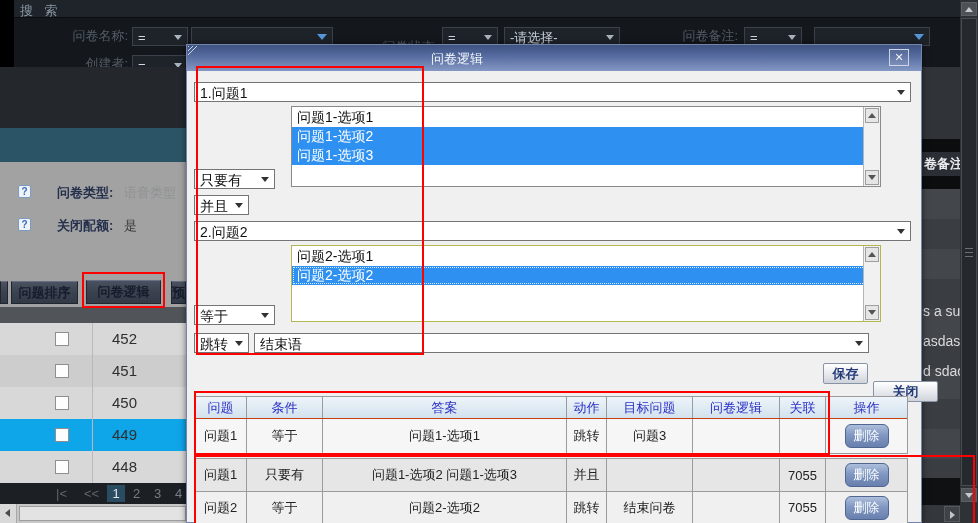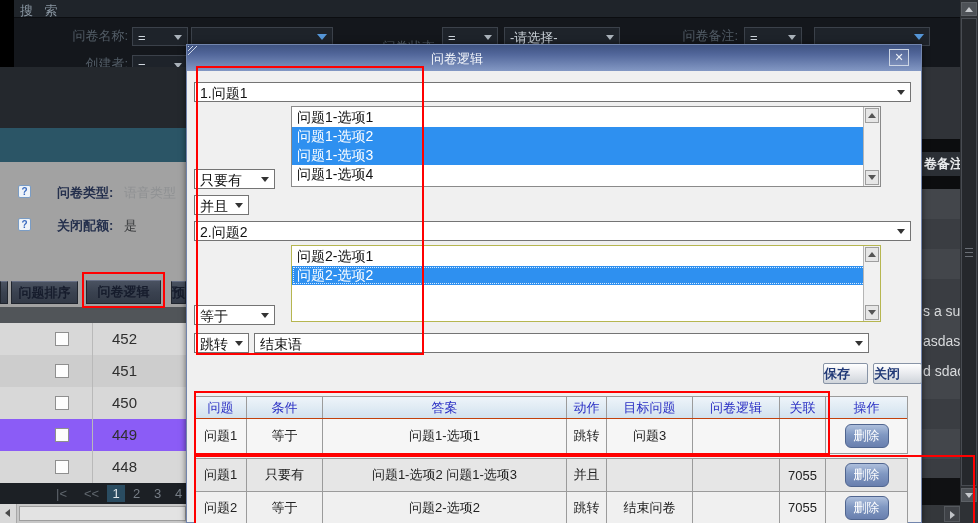--- a/index.html
+++ b/index.html
@@ -72,21 +72,21 @@
   .sel .arr{border-top-color:#333;}
   .lb{position:absolute;background:#fff;border:1px solid #8a8a8a;}
   .lb.olive{border-color:#b6b650;}
   .lb-item{position:absolute;left:0;width:100%;height:19px;line-height:19px;font-size:14px;color:#111;padding-left:5px;white-space:nowrap;}
   .lb-item.on{background:#2e90f0;color:#fff;}
   .lb-item.focus{outline:1px dotted #d9ecff;outline-offset:-2px;}
   .lb-scroll{position:absolute;right:0;top:0;width:17px;height:100%;background:#f1f1f1;border-left:1px solid #b5b5b5;}
   .sbtn{position:absolute;left:1px;width:14px;height:15px;background:#e6e6e6;border:1px solid #9e9e9e;}
   .sbtn .tri-u{border-bottom-color:#555;left:2px;top:4px;}
   .sbtn .tri-d{border-top-color:#555;left:2px;top:4px;}
-  .mbtn{position:absolute;height:21px;background:linear-gradient(180deg,#ffffff 0%,#e8eaee 50%,#cfd4da 100%);border:1px solid #8894a6;color:#223a77;font-size:13px;font-weight:bold;text-align:left;line-height:19px;border-radius:2px;}
+  .mbtn{position:absolute;height:21px;background:linear-gradient(180deg,#ffffff 0%,#e8eaee 50%,#cfd4da 100%);border:1px solid #8894a6;color:#223a77;font-size:13px;font-weight:bold;text-align:center;line-height:19px;border-radius:2px;}
 
   
   .ltable{position:absolute;left:7px;width:714px;border:1px solid #9b9b9b;background:#fff;}
   .trow{display:flex;}
   .tcell{border-right:1px solid #9b9b9b;display:flex;align-items:center;justify-content:center;font-size:13px;color:#222;overflow:hidden;white-space:nowrap;}
   .tcell:last-child{border-right:none;}
   .thead .tcell{color:#2a2fc4;background:linear-gradient(180deg,#eef4fa 0%,#d2e2ee 100%);}
   .thead{height:22px;border-bottom:1px solid #c2410c;}
   .c0{width:52px}.c1{width:76px}.c2{width:244px}.c3{width:40px}.c4{width:86px}.c5{width:87px}.c6{width:46px}.c7{width:81px}
   .del-btn{width:44px;height:24px;border-radius:6px;background:linear-gradient(180deg,#aebfdc 0%,#8098c2 45%,#697fae 100%);border:1px solid #50658f;color:#fff;font-size:13px;text-align:center;line-height:22px;}
@@ -163,21 +163,21 @@
   <div class="abs lrow" style="top:355px;background:#cdcdcd;">
     <span class="cb"></span>
       <span class="vline"></span>
       <span class="num">451</span>
   </div>
   <div class="abs lrow" style="top:387px;background:#d8d8d8;">
     <span class="cb"></span>
       <span class="vline"></span>
       <span class="num">450</span>
   </div>
-  <div class="abs lrow" style="top:419px;background:#8b5cf6;">
+  <div class="abs lrow" style="top:419px;background:#0ea5e9;">
     <span class="cb"></span>
       <span class="vline"></span>
       <span class="num">449</span>
   </div>
   <div class="abs lrow" style="top:451px;background:#d8d8d8;">
     <span class="cb"></span>
       <span class="vline"></span>
       <span class="num">448</span>
   </div>
 
@@ -232,21 +232,20 @@
     </div>
 
     <div class="sel" style="left:7px;top:37px;width:717px;">
       <span class="t">1.问题1</span>
         <span class="arr"></span>
     </div>
     <div class="lb" style="left:104px;top:61px;width:590px;height:81px;">
       <div class="lb-item" style="top:1px;">问题1-选项1</div>
       <div class="lb-item on" style="top:20px;">问题1-选项2</div>
       <div class="lb-item on" style="top:39px;">问题1-选项3</div>
-      <div class="lb-item" style="top:58px;">问题1-选项4</div>
       <div class="lb-scroll">
         <span class="sbtn" style="top:1px;">
             <span class="tri-u"></span>
           </span>
         <span class="sbtn" style="bottom:1px;">
             <span class="tri-d"></span>
           </span>
       </div>
     </div>
     <div class="sel" style="left:7px;top:124px;width:81px;">
@@ -283,21 +282,21 @@
     <div class="sel" style="left:7px;top:288px;width:55px;">
       <span class="t">跳转</span>
         <span class="arr"></span>
     </div>
     <div class="sel" style="left:67px;top:288px;width:615px;">
       <span class="t">结束语</span>
         <span class="arr"></span>
     </div>
 
     <div class="mbtn" style="left:636px;top:318px;width:45px;">保存</div>
-    <div class="mbtn" style="left:686px;top:318px;width:49px;">关闭</div>
+    <div class="mbtn" style="left:686px;top:336px;width:65px;">关闭</div>
 
     <div class="ltable" style="top:351px;">
       <div class="trow thead">
         <div class="tcell c0">问题</div>
         <div class="tcell c1">条件</div>
         <div class="tcell c2">答案</div>
         <div class="tcell c3">动作</div>
         <div class="tcell c4">目标问题</div>
         <div class="tcell c5">问卷逻辑</div>
         <div class="tcell c6">关联</div>

